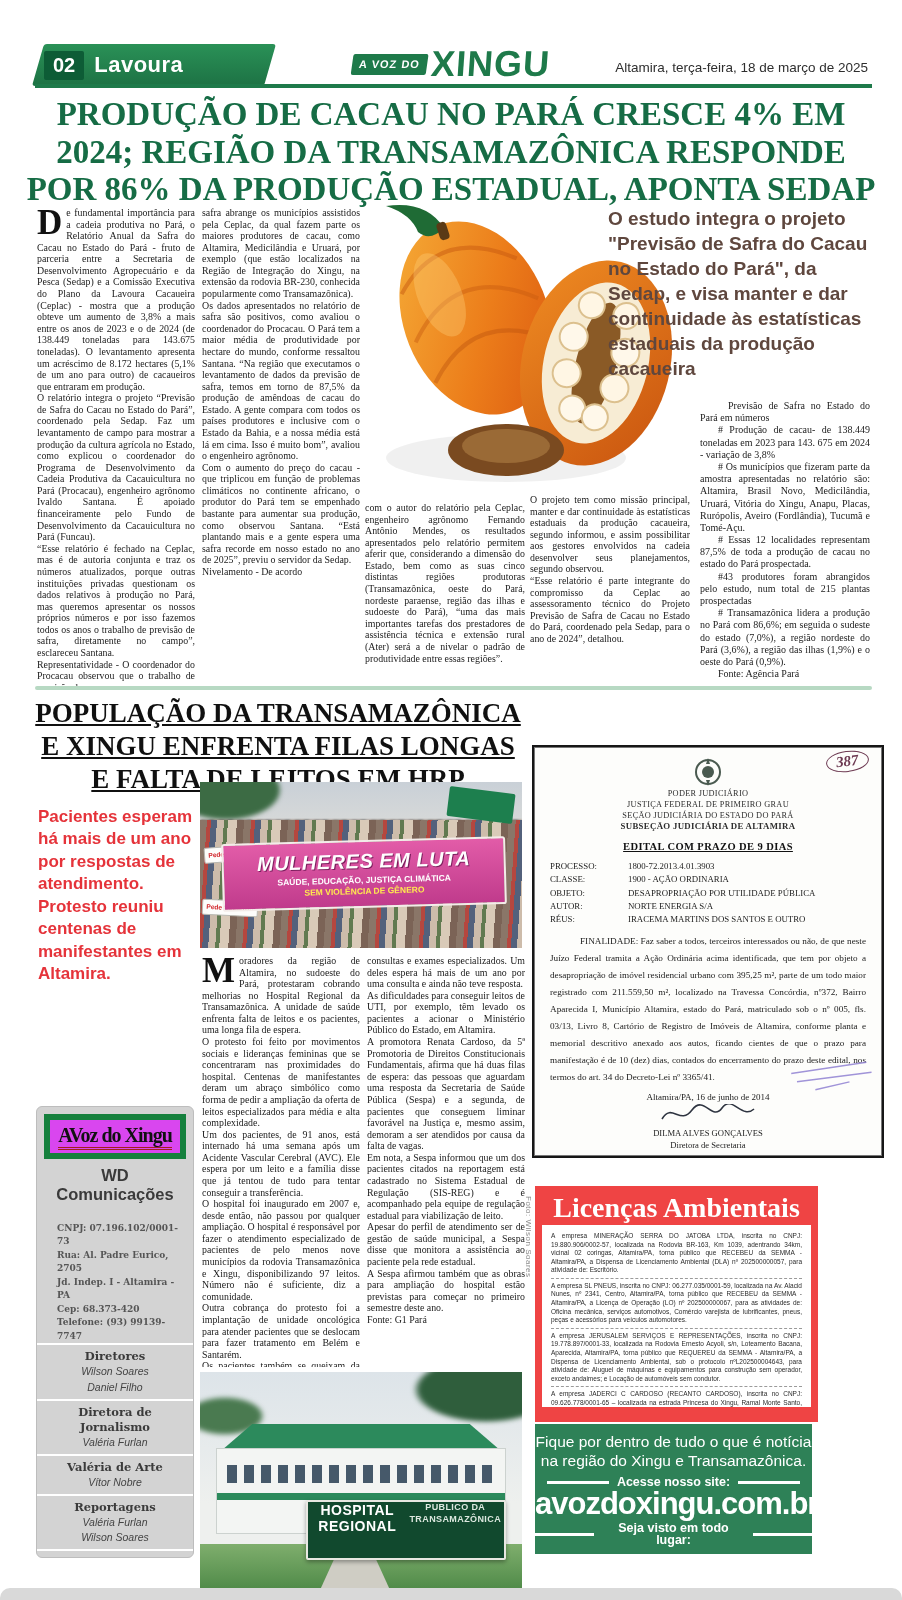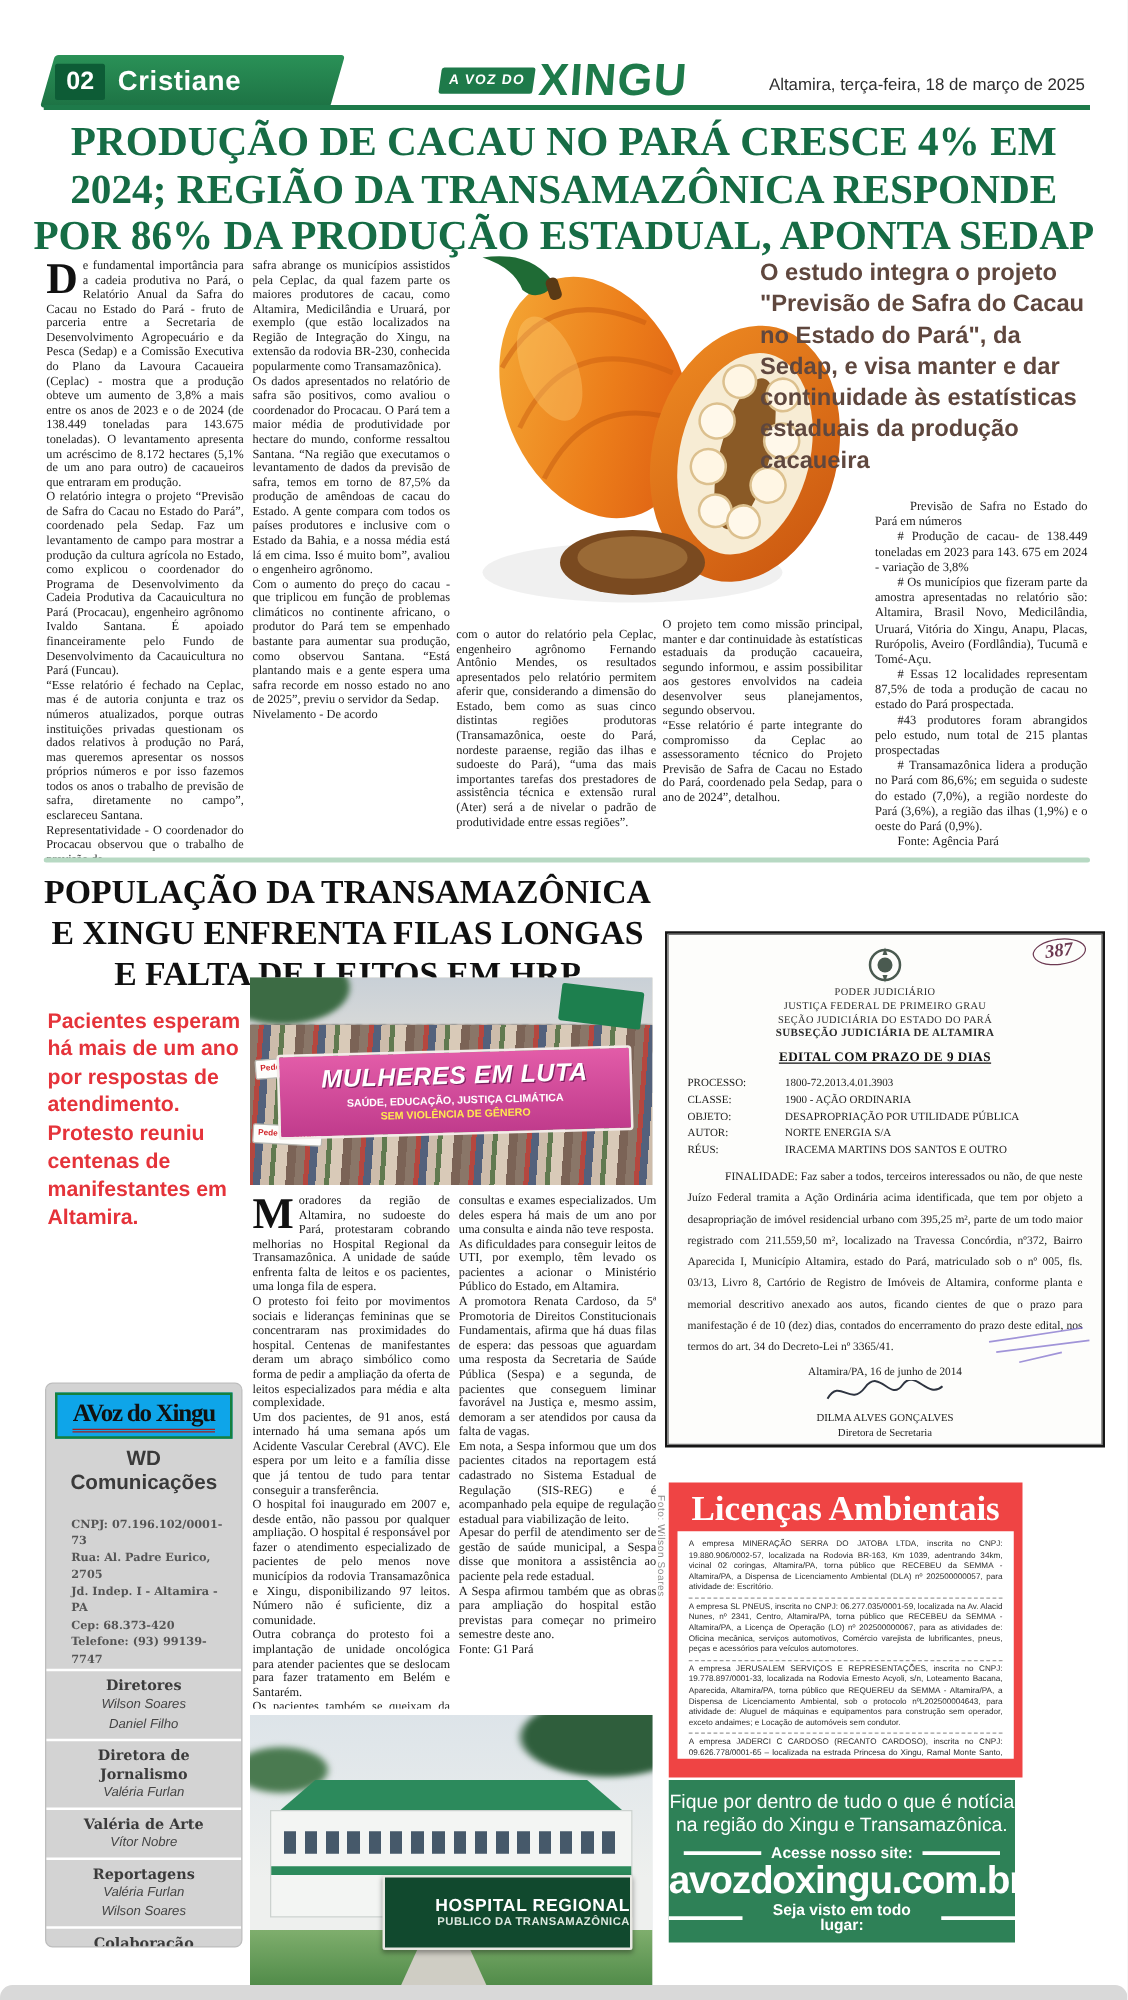--- a/index.html
+++ b/index.html
@@ -26,21 +26,21 @@
   .bodytext{font:400 9.9px/1.17 "Liberation Serif",serif;text-align:justify;color:#1b1b1b;overflow:hidden;}
   .dropcap{float:left;font:700 35px/0.82 "Liberation Serif",serif;padding:2px 4px 0 0;color:#111;}
   .pullquote{font:700 19px/1.32 "Liberation Sans",sans-serif;color:#5f473e;}
   .numbers{font:400 10px/1.22 "Liberation Serif",serif;color:#1b1b1b;text-align:justify;margin-top:16px;}
   .numbers p{margin:0;text-indent:18px;}
   .numbers .numtitle{text-indent:28px;}
   .numbers .src{text-indent:18px;}
   .gdivider{position:absolute;left:35px;right:30px;top:686px;height:4px;background:#b7d9c3;border-radius:2px;}
   
   .hl2{position:absolute;left:30px;top:697px;width:496px;text-align:center;color:#101010;
-       font:700 27px/1.22 "Liberation Serif",serif;}
+       font:700 27px/1.22 "Liberation Serif",serif;text-decoration:underline;}
   .redintro{position:absolute;left:38px;top:806px;width:158px;color:#e5333a;
             font:700 17px/1.32 "Liberation Sans",sans-serif;}
   .credit-v{position:absolute;left:524px;top:1196px;writing-mode:vertical-rl;
             font:400 8px "Liberation Sans",sans-serif;color:#8a8a8a;letter-spacing:.5px;}
   
   .photo1{position:absolute;left:200px;top:782px;width:322px;height:166px;overflow:hidden;background:#d8d5cd;}
   .p1-sky{position:absolute;inset:0;background:linear-gradient(180deg,#c9d0d7 0%,#e8e4da 55%,#ded6c9 100%);}
   .p1-palm{position:absolute;left:-18px;top:-16px;width:110px;height:60px;
            background:radial-gradient(ellipse at 40% 40%,#3c6b44 0 55%,transparent 60%);filter:blur(2px);}
   .p1-crowd{position:absolute;left:0;right:0;top:38px;bottom:0;filter:blur(.6px);
@@ -69,29 +69,29 @@
            clip-path:polygon(4% 100%,14% 0,86% 0,96% 100%);}
   .p2-building{position:absolute;left:16px;right:16px;top:76px;height:84px;background:#f3f5f3;
                border:1px solid #ccd2cf;}
   .p2-windows{position:absolute;left:10px;right:10px;top:16px;height:18px;
               background:repeating-linear-gradient(90deg,#46596a 0 10px,#f3f5f3 10px 17px);}
   .p2-stripe{position:absolute;left:0;right:0;top:44px;height:7px;background:#2c8a5c;}
   .p2-lawn{position:absolute;left:0;right:0;bottom:0;height:46px;background:linear-gradient(180deg,#7fae6d,#4f8a48);}
   .p2-path{position:absolute;bottom:0;left:120px;width:70px;height:46px;background:#cfcdc4;
            clip-path:polygon(30% 0,70% 0,100% 100%,0 100%);}
   .p2-sign{position:absolute;left:106px;top:128px;width:196px;height:56px;background:#11492e;
-           border:2px solid #e8e8e2;border-radius:2px;display:flex;flex-direction:column;
-           align-items:flex-end;justify-content:center;text-align:center;box-shadow:0 2px 4px rgba(0,0,0,.35);}
+           border:2px solid #e8e8e2;border-radius:2px;display:flex;flex-direction:row;
+           align-items:flex-start;justify-content:center;text-align:center;box-shadow:0 2px 4px rgba(0,0,0,.35);}
   .p2-s1{color:#fff;font:800 14px/1.15 "Liberation Sans",sans-serif;letter-spacing:.5px;}
   .p2-s2{color:#dce8df;font:700 9px/1.3 "Liberation Sans",sans-serif;letter-spacing:.4px;}
   
   .mast{position:absolute;left:36px;top:1106px;width:158px;height:452px;background:#d3d3d3;
         border:1px solid #bdbdbd;border-radius:6px;padding:7px 7px;box-sizing:border-box;overflow:hidden;
         font-family:"Liberation Sans",sans-serif;}
-  .mast-logo{background:#0ea5e9;border:2px solid #15803d;padding:5px 3px 3px;text-align:center;}
+  .mast-logo{background:#d946ef;border:6px solid #15803d;padding:5px 3px 3px;text-align:center;}
   .mast-logo span{font:900 20px/1 "Liberation Serif",serif;letter-spacing:-1px;color:#111;
                   border-bottom:3px double #a31f1f;padding-bottom:2px;display:inline-block;}
   .mast-wd{text-align:center;font:700 16.5px/1.15 "Liberation Sans",sans-serif;color:#3a3a3a;margin:7px 0 18px;}
   .mast-info{font:700 9px/1.5 "DejaVu Serif",serif;color:#555;margin-left:13px;}
   .mast-sec{border-top:2px solid #fff;margin:0 -7px;padding:4px 7px 4px;text-align:center;}
   .mast-st{font:700 11.5px/1.3 "DejaVu Serif",serif;color:#3b3b3b;}
   .mast-nm{font:italic 400 10.5px/1.45 "Liberation Sans",sans-serif;color:#444;font-style:italic;}
   
   .edital{position:absolute;left:532px;top:745px;width:352px;height:413px;background:#fdfdfb;
           border:2px solid #161616;box-shadow:inset 0 0 0 1px #777;box-sizing:border-box;
@@ -132,21 +132,21 @@
                 border-radius:10px 10px 0 0;}
 </style>
 </head>
 <body>
 
 <div class="page">
 
   <div class="badge-bg"></div>
   <div class="badge-txt">
     <span class="badge-num">02</span>
-    <span class="badge-name">Cristiane</span>
+    <span class="badge-name">Lavoura</span>
   </div>
   <div class="logo">
     <span class="logo-small">A VOZ DO</span>
     <span class="logo-big">XINGU</span>
   </div>
   <div class="dateline">Altamira, terça-feira, 18 de março de 2025</div>
   <div class="greenrule"></div>
 
   <div class="hl1">PRODUÇÃO DE CACAU NO PARÁ CRESCE 4% EM 2024; REGIÃO DA TRANSAMAZÔNICA RESPONDE POR 86% DA PRODUÇÃO ESTADUAL, APONTA SEDAP</div>
 

